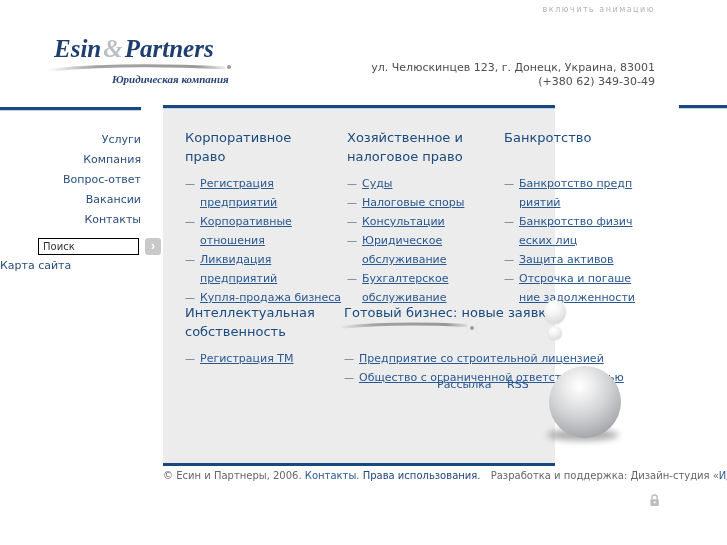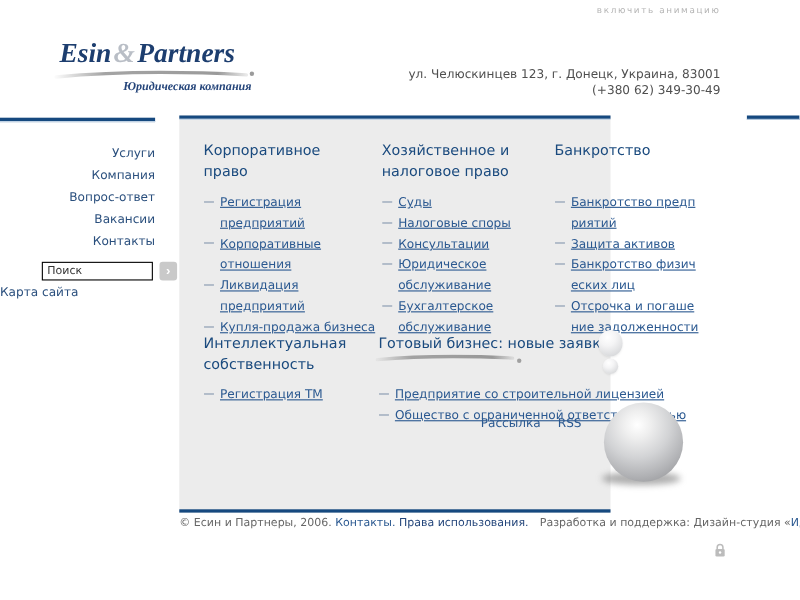--- a/index.html
+++ b/index.html
@@ -141,22 +141,22 @@
         <li><a>Консультации</a></li>
         <li><a>Юридическое обслуживание</a></li>
         <li><a>Бухгалтерское обслуживание</a></li>
       </ul>
     </section>
 
     <section class="sec sec2">
       <h2>Банкротство</h2>
       <ul>
         <li><a>Банкротство предприятий</a></li>
+        <li><a>Банкротство физических лиц</a></li>
         <li><a>Защита активов</a></li>
-        <li><a>Банкротство физических лиц</a></li>
         <li><a>Отсрочка и погашение задолженности</a></li>
       </ul>
     </section>
 
     <section class="sec sec3">
       <h2>Интеллектуальная собственность</h2>
       <ul>
         <li><a>Регистрация ТМ</a></li>
       </ul>
     </section>

